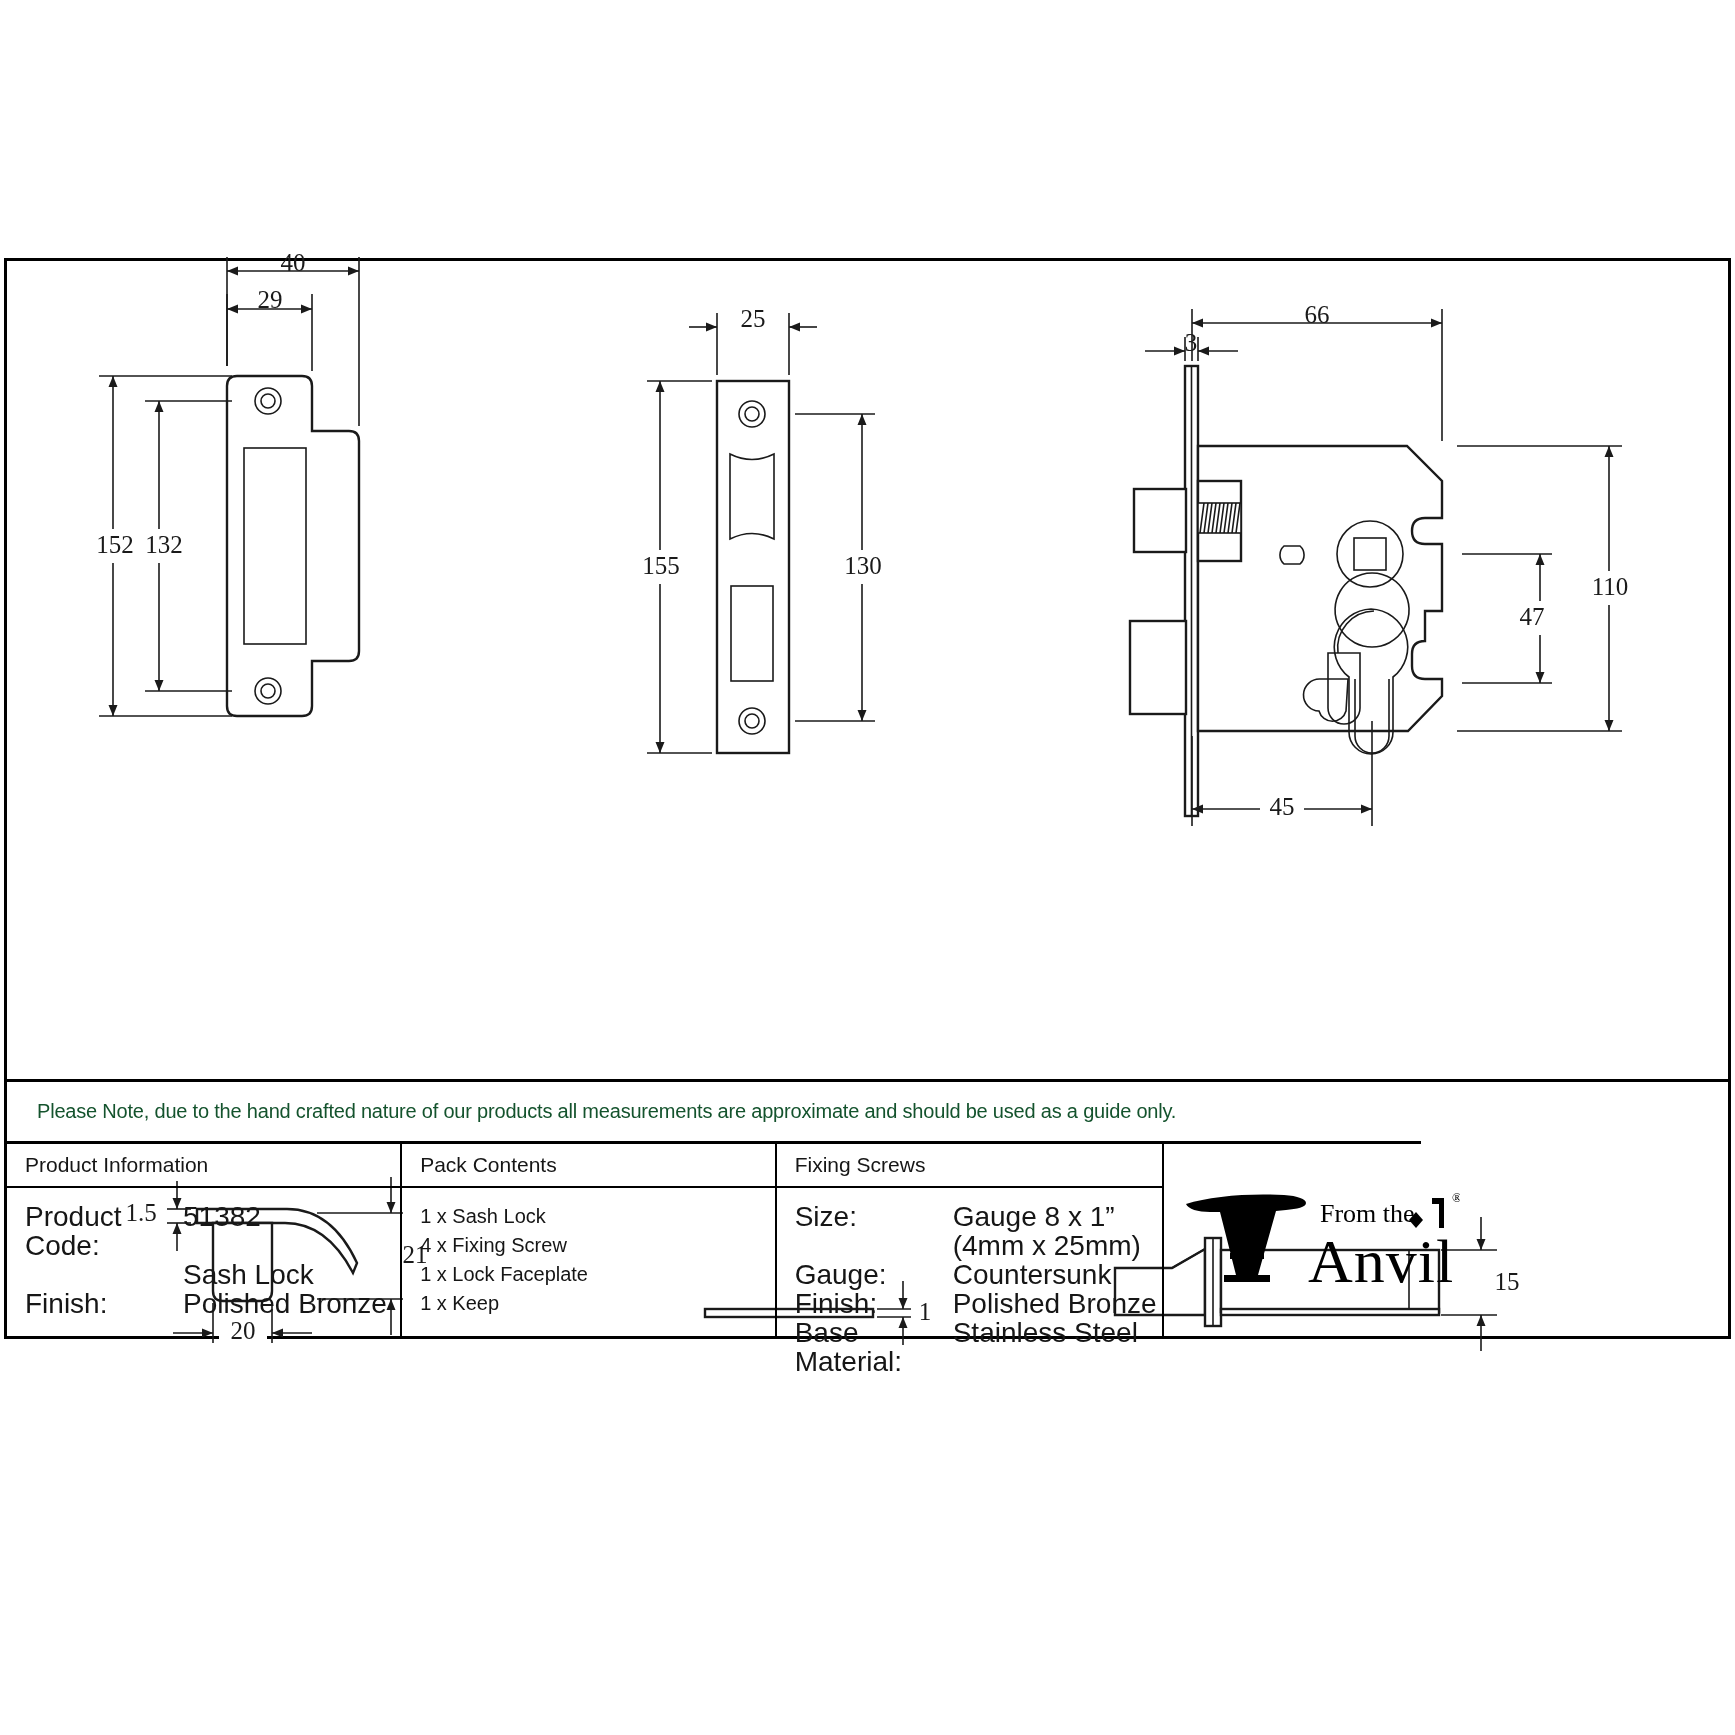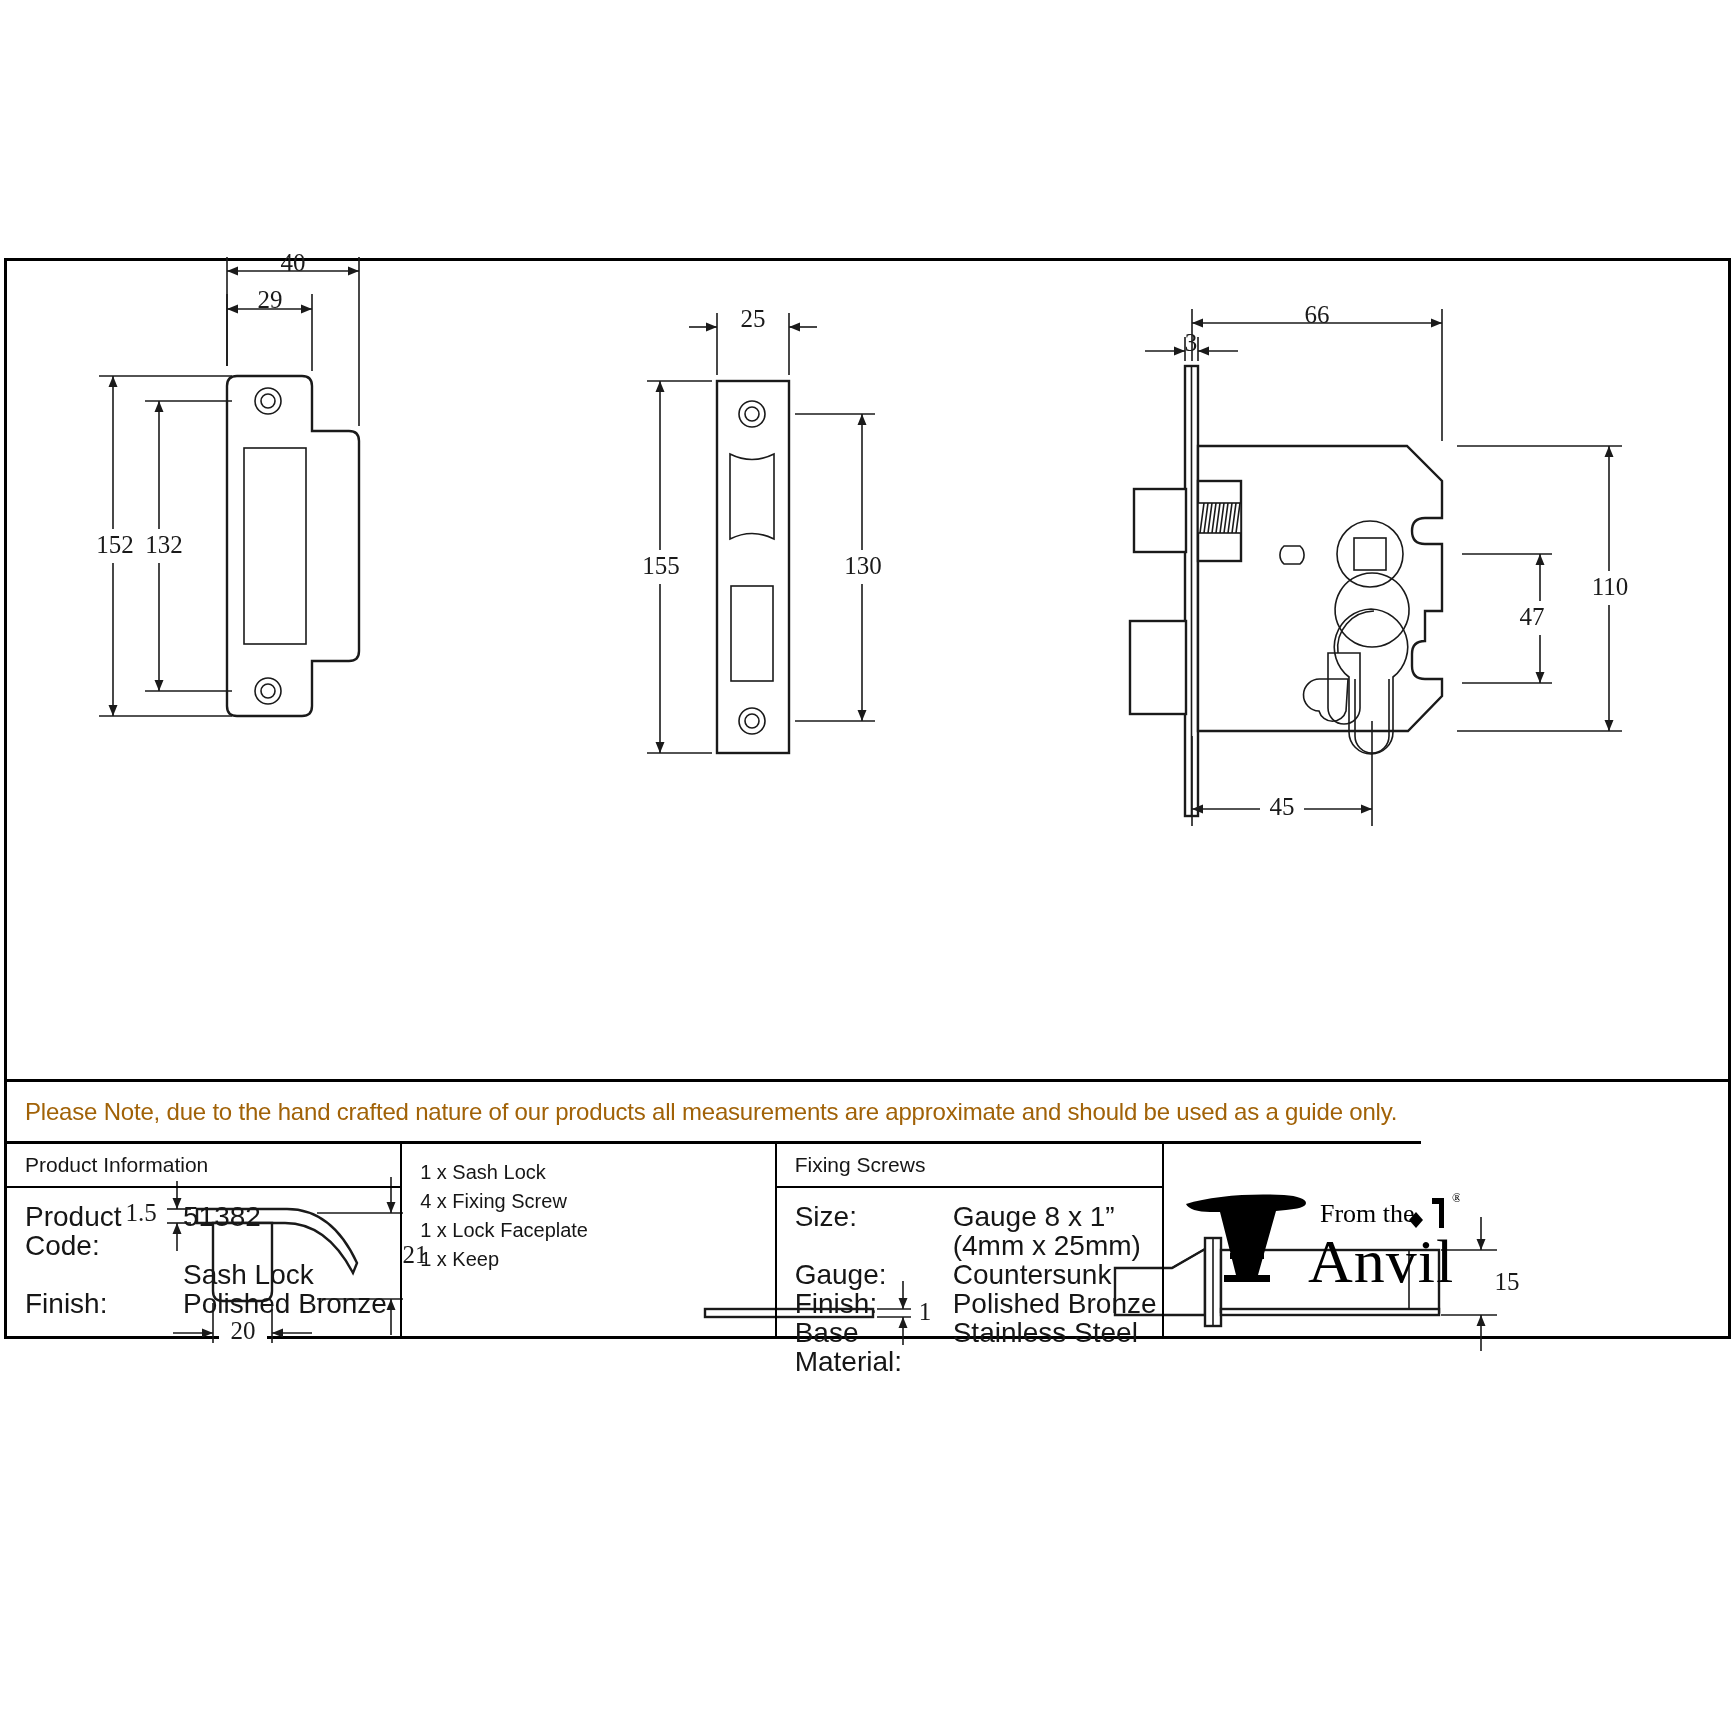--- a/index.html
+++ b/index.html
@@ -39,24 +39,24 @@
 
   
   #note{
     position:absolute;left:0;top:818px;
     width:1721px;height:62px;
     border-top:3px solid #000;
     box-sizing:border-box;
     display:flex;align-items:center;
   }
   #note span{
-    padding-left:18px;
-    font-size:24px;
+    padding-left:30px;
+    font-size:20px;
     letter-spacing:-0.2px;
-    color:#a16207;
+    color:#14532d;
   }
 
   
   #infotable{
     position:absolute;left:0;top:880px;
     width:1414px;height:195px;
     border-top:3px solid #000;
     box-sizing:border-box;
     display:flex;
   }
@@ -362,20 +362,21 @@
             <span class="v">Sash Lock</span>
           </div>
           <div class="kvrow">
             <span class="k">Finish:</span>
             <span class="v">Polished Bronze</span>
           </div>
         </div>
       </div>
 
       <div class="col c2">
+        <div class="colhead">Pack Contents</div>
         <div class="colbody">
           <div class="plain">1 x Sash Lock</div>
           <div class="plain">4 x Fixing Screw</div>
           <div class="plain">1 x Lock Faceplate</div>
           <div class="plain">1 x Keep</div>
         </div>
       </div>
 
       <div class="col c3">
         <div class="colhead">Fixing Screws</div>

